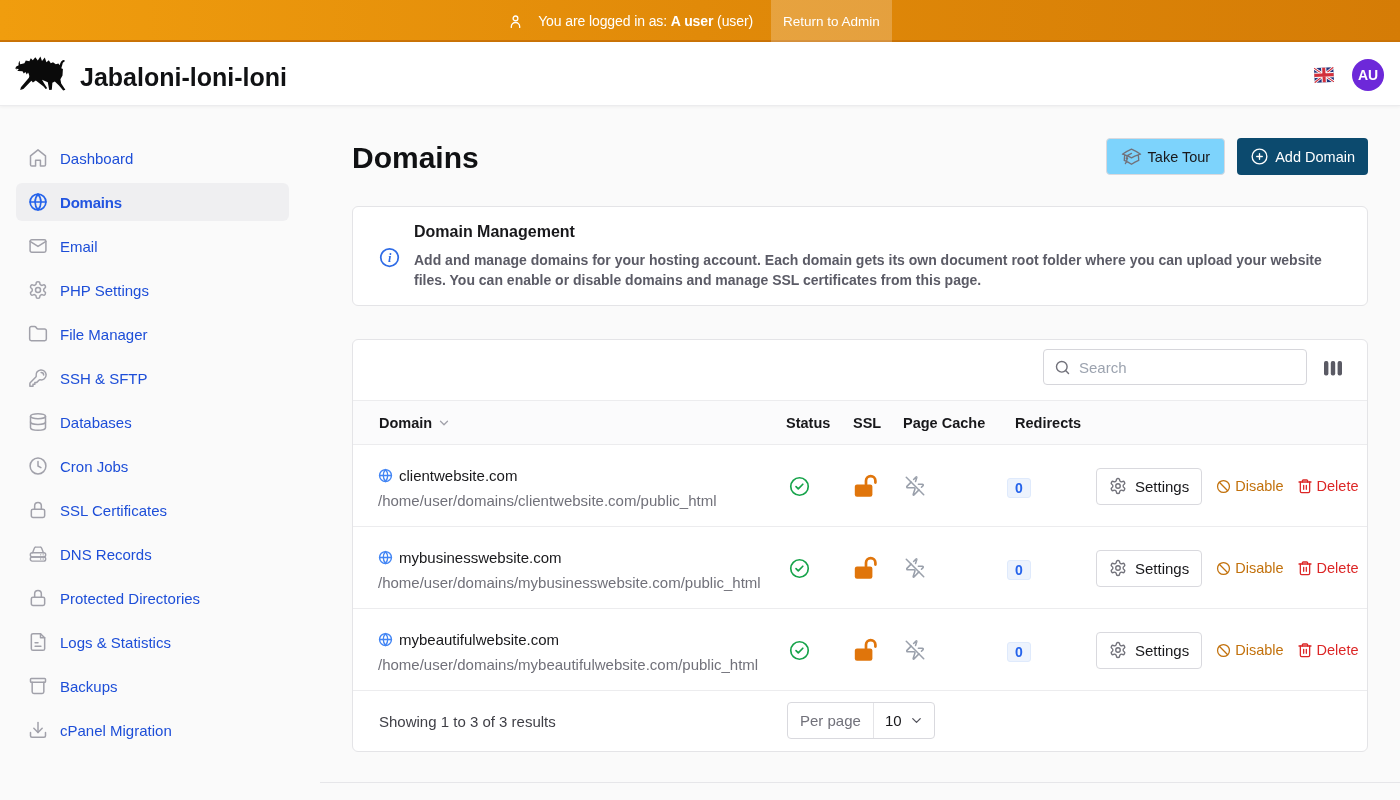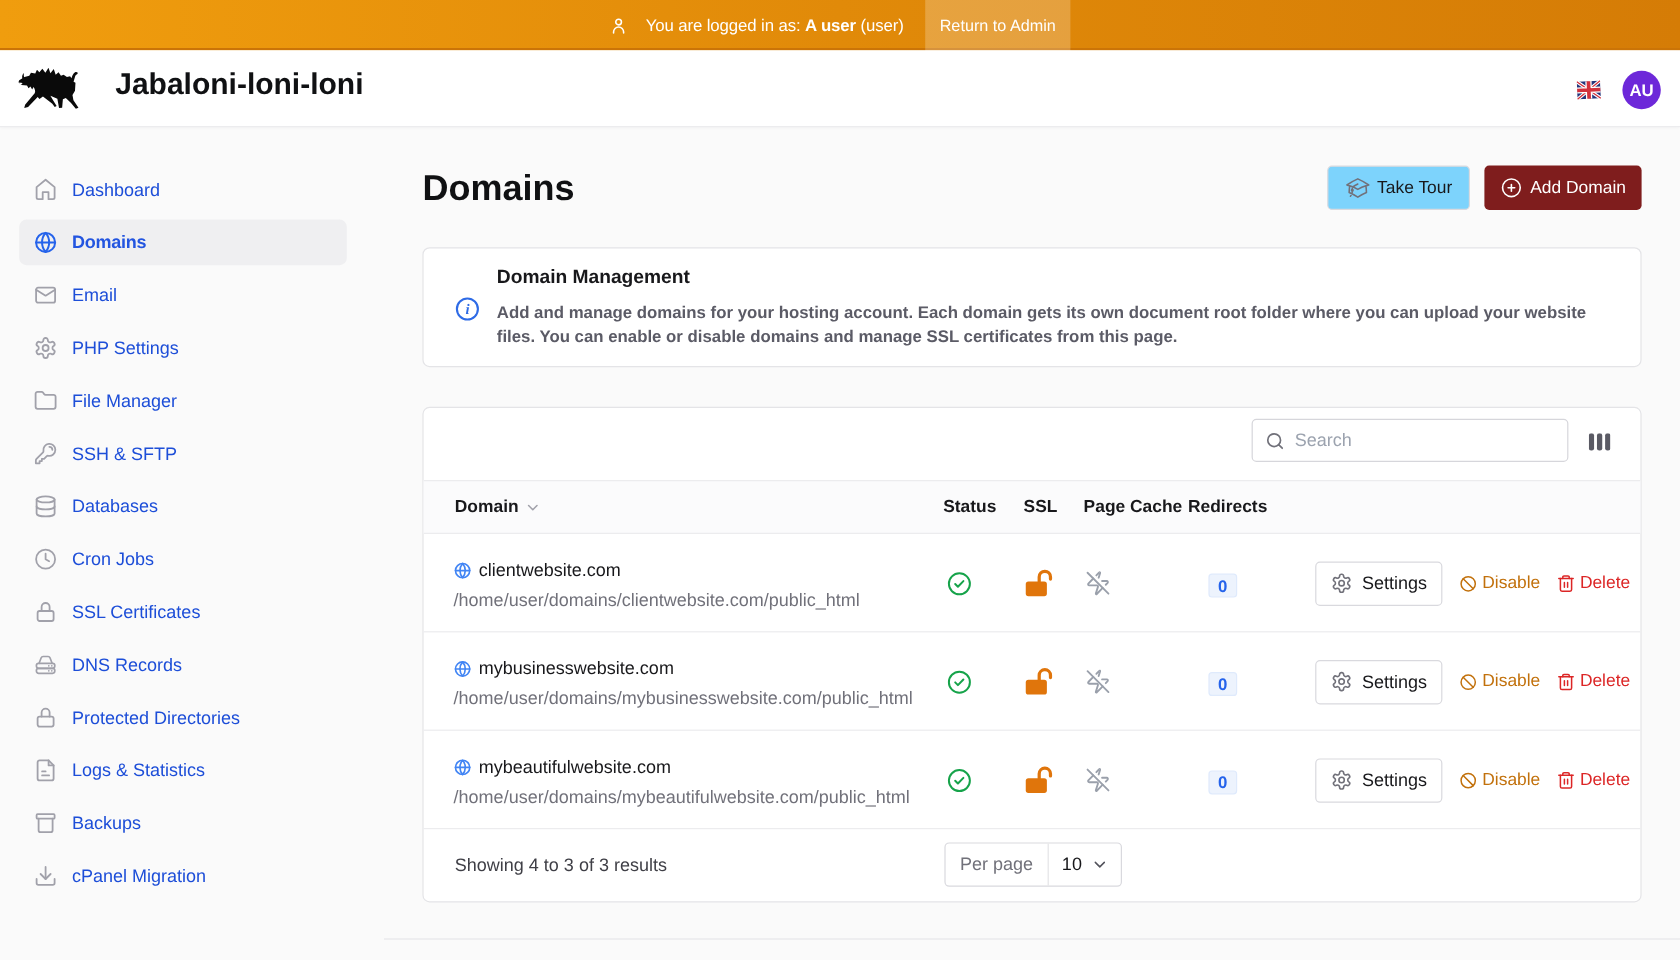--- a/index.html
+++ b/index.html
@@ -14,21 +14,21 @@
   display:flex; align-items:center; justify-content:center; color:#fff; }
 .banner .msg { display:flex; align-items:center; font-size:14px; letter-spacing:-0.1px; }
 .banner .msg svg { margin-right:15px; }
 .banner b { font-weight:700; }
 .btn-return { margin-left:18px; background:rgba(255,255,255,0.22); border-radius:4px;
   padding:20px 12px; font-size:13.5px; font-weight:400; color:#fff; }
 
 
 .header { position:absolute; left:0; top:42px; width:1400px; height:64px; background:#fff;
   border-bottom:1px solid #ececee; box-shadow:0 1px 3px rgba(16,16,20,0.05); display:flex; align-items:center; }
-.brand { display:flex; align-items:flex-start; margin-left:15px;gap:16px; }
+.brand { display:flex; align-items:flex-end; margin-left:15px; }
 .brand-name { font-size:25px; font-weight:700; color:#101113; margin-left:13px; letter-spacing:0; }
 .header-right { position:absolute; right:16px; top:0; height:65px; display:flex; align-items:center; }
 .flag { margin-right:18px; }
 .avatar { width:32px; height:32px; border-radius:50%; background:#6d28d9; color:#fff;
   font-size:14px; font-weight:700; display:flex; align-items:center; justify-content:center; }
 
 
 .sidebar { position:absolute; left:0; top:106px; width:320px; }
 .nav { padding-top:33px; }
 .nav-item { width:273px; height:38px; margin:0 0 6px 16px; border-radius:6px;
@@ -37,21 +37,21 @@
 .nav-item.active { background:#efeff1; color:#2355e0; font-weight:700; letter-spacing:-0.2px; }
 .nav-item.active svg { color:#2563eb; }
 
 
 .main { position:absolute; left:352px; top:106px; width:1016px; }
 h1 { font-size:30px; font-weight:700; color:#101113; position:absolute; top:35px; left:0; }
 .top-actions { position:absolute; top:32px; right:0; display:flex; }
 .btn { display:flex; align-items:center; font-size:14.5px; border-radius:4px; height:37px; }
 .btn svg { margin-right:6px; }
 .btn-tour { background:#7dd3fc; border:1px solid #d9d9de; color:#18181b; padding:0 14px; margin-right:12px; }
-.btn-add { background:#7f1d1d; color:#fff; padding:0 13px; }
+.btn-add { background:#0c4a6e; color:#fff; padding:0 13px; }
 
 .card { background:#fff; border:1px solid #e4e4e7; border-radius:6px; }
 .info-card { position:absolute; top:100px; left:0; width:1016px; height:100px; display:flex; }
 .info-icon { margin:40px 0 0 26px; color:#2e6be6; }
 .info-body { margin:16px 0 0 14px; width:940px; }
 .info-title { font-size:16px; font-weight:700; color:#18181b; margin-bottom:9px; }
 .info-text { font-size:14px; color:#5b5b66; line-height:20px;font-weight:bold; }
 
 
 .table-card { position:absolute; top:233px; left:0; width:1016px; }
@@ -246,21 +246,21 @@
     </div>
     <div class="thead">
       <div class="th-domain">Domain
         <svg width="14" height="14" viewBox="0 0 24 24" fill="none" stroke="currentColor" stroke-width="2.2" stroke-linecap="round" stroke-linejoin="round">
             <path d="m6 9 6 6 6-6"></path>
           </svg>
       </div>
       <div style="position:absolute;left:433px;">Status</div>
       <div style="position:absolute;left:500px;">SSL</div>
       <div style="position:absolute;left:550px;">Page Cache</div>
-      <div style="position:absolute;left:637px;">Redirects</div>
+      <div style="position:absolute;left:662px;">Redirects</div>
     </div>
 
     <div class="row" id="r1">
         <div class="dom-cell">
           <div class="dom-name"><svg width="15" height="15" viewBox="0 0 24 24" fill="none" stroke="#4285f4" stroke-width="2.2" stroke-linecap="round" stroke-linejoin="round">
               <circle cx="12" cy="12" r="9.5"></circle>
               <path d="M2.5 12h19"></path>
               <path d="M12 2.5a14.5 14.5 0 0 1 0 19 14.5 14.5 0 0 1 0-19z"></path>
             </svg>clientwebsite.com</div>
           <div class="dom-path">/home/user/domains/clientwebsite.com/public_html</div>
@@ -397,21 +397,21 @@
             </svg>Disable</div>
           <div class="link-delete"><svg width="16" height="16" viewBox="0 0 24 24" fill="none" stroke="currentColor" stroke-width="1.9" stroke-linecap="round" stroke-linejoin="round">
               <path d="M3 6h18"></path>
               <path d="M8 6V4.4A1.4 1.4 0 0 1 9.4 3h5.2A1.4 1.4 0 0 1 16 4.4V6"></path>
               <path d="M19 6v14a2 2 0 0 1-2 2H7a2 2 0 0 1-2-2V6"></path>
               <path d="M10 11v6M14 11v6"></path>
             </svg>Delete</div>
         </div>
       </div>
     <div class="tfoot">
-      <div class="showing">Showing 4 to 3 of 3 results</div>
+      <div class="showing">Showing 1 to 3 of 3 results</div>
       <div class="perpage">
         <div class="pp-label">Per page</div>
         <div class="pp-val">10
           <svg width="15" height="15" viewBox="0 0 24 24" fill="none" stroke="currentColor" stroke-width="2" stroke-linecap="round" stroke-linejoin="round">
               <path d="m6 9 6 6 6-6"></path>
             </svg>
         </div>
       </div>
     </div>
   </div>

